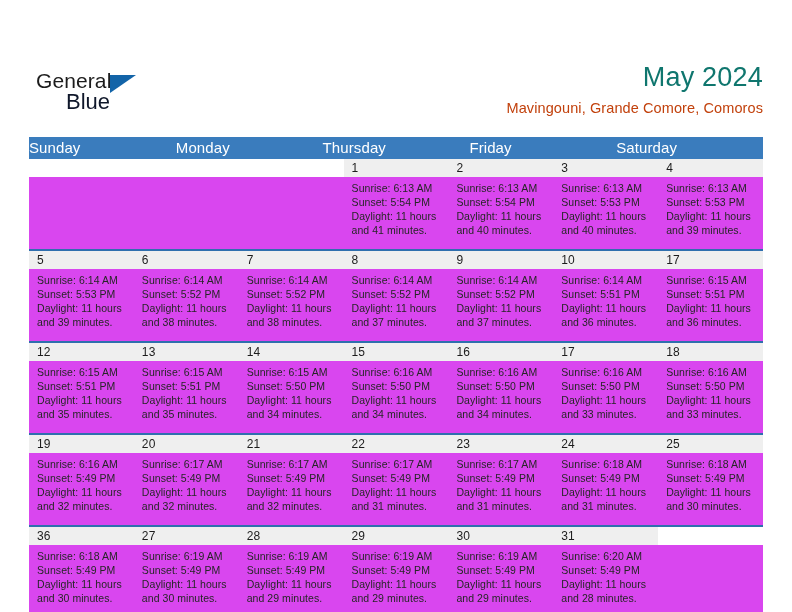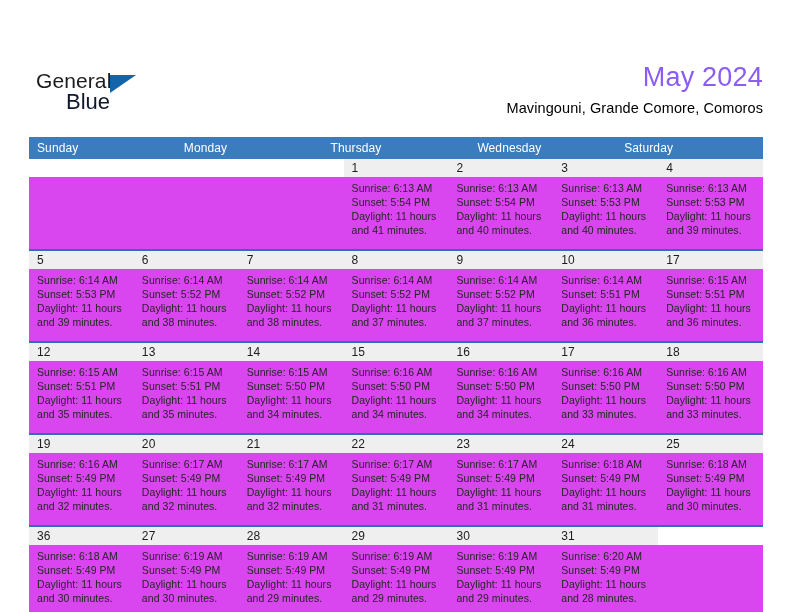--- a/index.html
+++ b/index.html
@@ -64,28 +64,28 @@
     font-weight: 400;
   }
   .title-block {
     position: absolute;
     right: 0;
     top: 0;
     text-align: right;
   }
   .cal-title {
     font-size: 27px;
-    color: #8b5cf6;
+    color: #0f766e;
     font-weight: 400;
     line-height: 34px;
     letter-spacing: 0.2px;
   }
   .cal-subtitle {
     font-size: 14.5px;
-    color: #000000;
+    color: #c2410c;
     font-weight: 400;
     line-height: 20px;
     margin-top: 4px;
     letter-spacing: 0.1px;
     text-align: center;
   }
 
   
   .calendar {
     position: absolute;
@@ -95,23 +95,22 @@
   }
   .weekdays {
     display: flex;
     width: 100%;
     background: #3a7cbd;
     height: 22px;
   }
   .weekday {
     flex: 1 1 0;
     color: #ffffff;
-    font-size: 12px;
+    font-size: 15px;
     line-height: 22px;
-    padding-left: 8px;
     font-weight: 400;
     letter-spacing: 0.1px;
   }
   .week {
     width: 100%;
     border-top: 2px solid #2f6fae;
   }
   .week:first-of-type { border-top: none; }
   .week-datebar {
     display: flex;
@@ -164,21 +163,21 @@
       <div class="cal-subtitle">Mavingouni, Grande Comore, Comoros</div>
     </div>
 
   </div>
 
   <div class="calendar">
     <div class="weekdays">
         <div class="weekday">Sunday</div>
         <div class="weekday">Monday</div>
         <div class="weekday">Thursday</div>
-        <div class="weekday">Wednesday</div>
+        <div class="weekday">Friday</div>
         <div class="weekday">Saturday</div>
       </div>
     <div id="weeks-container">
         <div class="week">
           <div class="week-datebar">
             <div class="daynum-cell empty"></div>
             <div class="daynum-cell empty"></div>
             <div class="daynum-cell empty"></div>
             <div class="daynum-cell">1</div>
             <div class="daynum-cell">2</div>

